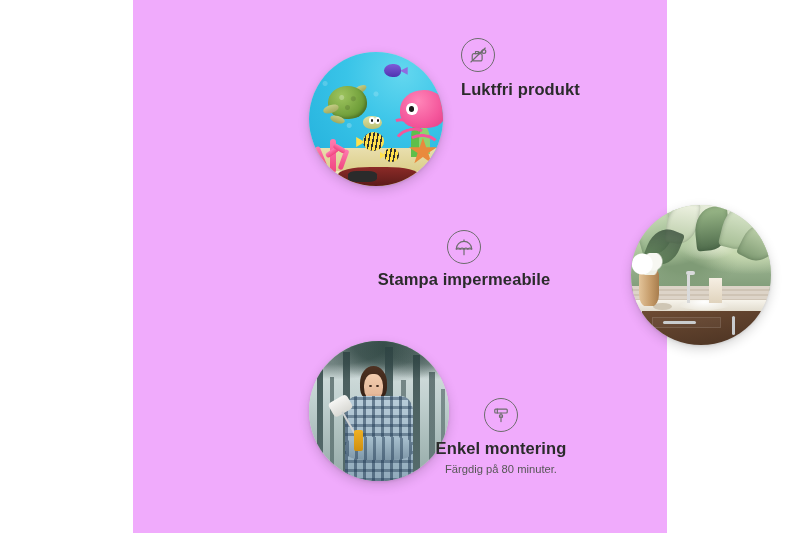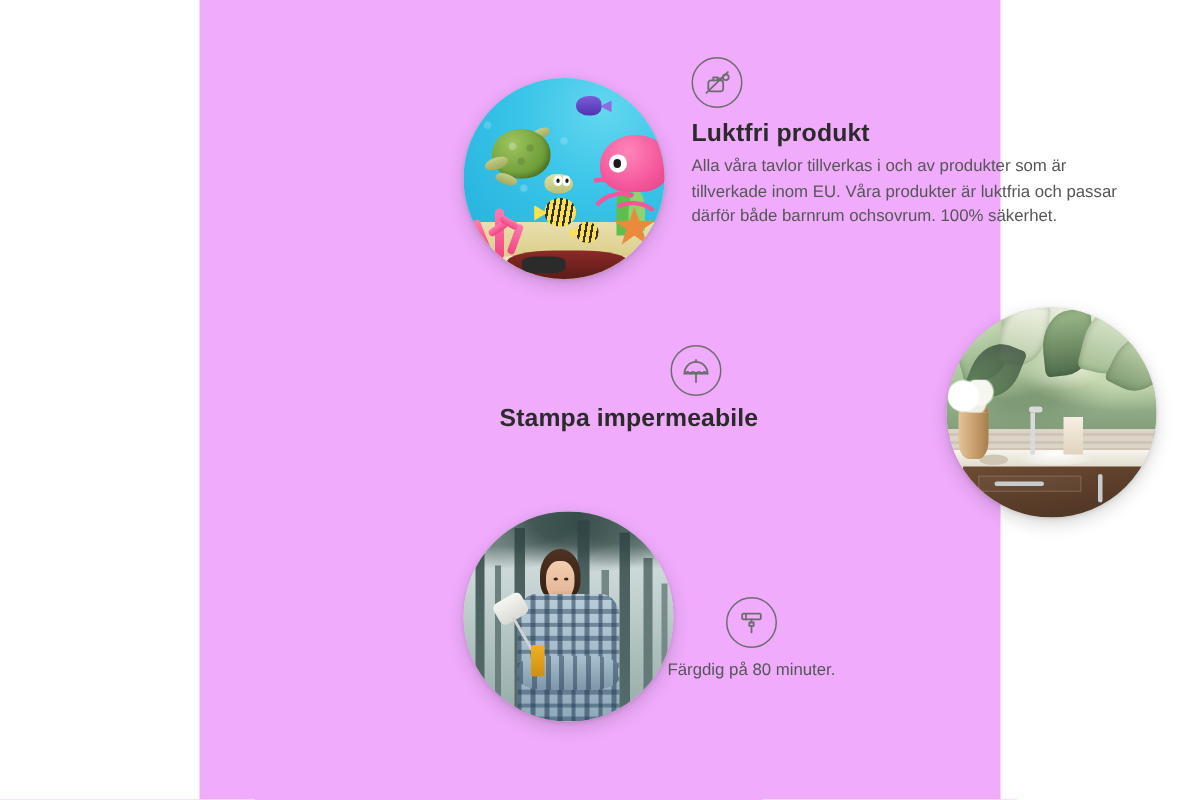--- a/index.html
+++ b/index.html
@@ -325,21 +325,21 @@
     color: #565656;
     line-height: 1.48;
   }
 
   
   #feature-odourless { left: 328px; top: 38px; width: 290px; }
   #feature-odourless .feature-icon { margin-bottom: 8px; }
   #feature-odourless .feature-title { margin-bottom: 4px; }
 
   
-  #feature-waterproof { left: 200px; top: 230px; width: 262px; text-align: left; }
+  #feature-waterproof { left: 200px; top: 230px; width: 262px; text-align: center; }
   #feature-waterproof .feature-icon { margin: 0 auto 6px auto; }
   #feature-waterproof .feature-title { margin-bottom: 3px; }
 
   
   #feature-assembly { left: 268px; top: 398px; width: 200px; text-align: center; }
   #feature-assembly .feature-icon { margin: 0 auto 7px auto; }
   #feature-assembly .feature-title { margin-bottom: 3px; }
 
   .icon-svg { display:block; }
 </style>
@@ -410,21 +410,20 @@
         <svg class="icon-svg" width="22" height="22" viewBox="0 0 24 24" fill="none" stroke="#6d6d6d" stroke-width="1.3" stroke-linecap="round" stroke-linejoin="round">
           <path d="M7.5 10.5h7.2a1.8 1.8 0 0 1 1.8 1.8v4.4a1.8 1.8 0 0 1-1.8 1.8H7.5a1.8 1.8 0 0 1-1.8-1.8v-4.4a1.8 1.8 0 0 1 1.8-1.8z"></path>
           <path d="M9.3 10.5V8.2h3.1v2.3"></path>
           <path d="M12.4 9.1h3.2"></path>
           <circle cx="18.4" cy="8.2" r="2.1"></circle>
           <path d="M15.6 9.1l.9-1.6"></path>
           <line x1="4.3" y1="19.6" x2="19.9" y2="4.4"></line>
         </svg>
       </div>
       <div class="feature-title">Luktfri produkt</div>
-      <div class="feature-desc">Alla våra tavlor tillverkas i och av produkter som är tillverkade inom EU. Våra produkter är luktfria och passar därför både barnrum ochsovrum. 100% säkerhet.</div>
     </div>
 
     <div class="photo" id="photo-bathroom">
       <div class="scene">
         <div class="bath-wall">
           <div class="leaf l1"></div>
           <div class="leaf l2"></div>
           <div class="leaf l3"></div>
           <div class="leaf l4"></div>
           <div class="leaf l5"></div>
@@ -492,17 +491,18 @@
 
     <div class="feature" id="feature-assembly">
       <div class="feature-icon">
         <svg class="icon-svg" width="22" height="22" viewBox="0 0 24 24" fill="none" stroke="#6d6d6d" stroke-width="1.3" stroke-linecap="round" stroke-linejoin="round">
           <rect x="5.2" y="5.6" width="13.6" height="4.2" rx="1"></rect>
           <line x1="8" y1="5.6" x2="8" y2="9.8"></line>
           <path d="M12 9.8v2.2h-1.6v2.4h3.2v-2.4H12"></path>
           <line x1="12" y1="14.4" x2="12" y2="19.2"></line>
         </svg>
       </div>
+      <div class="feature-title">Enkel montering</div>
       <div class="feature-desc">Färgdig på 80 minuter.</div>
     </div>
 
   </div>
 </div>
 
 </body></html>

